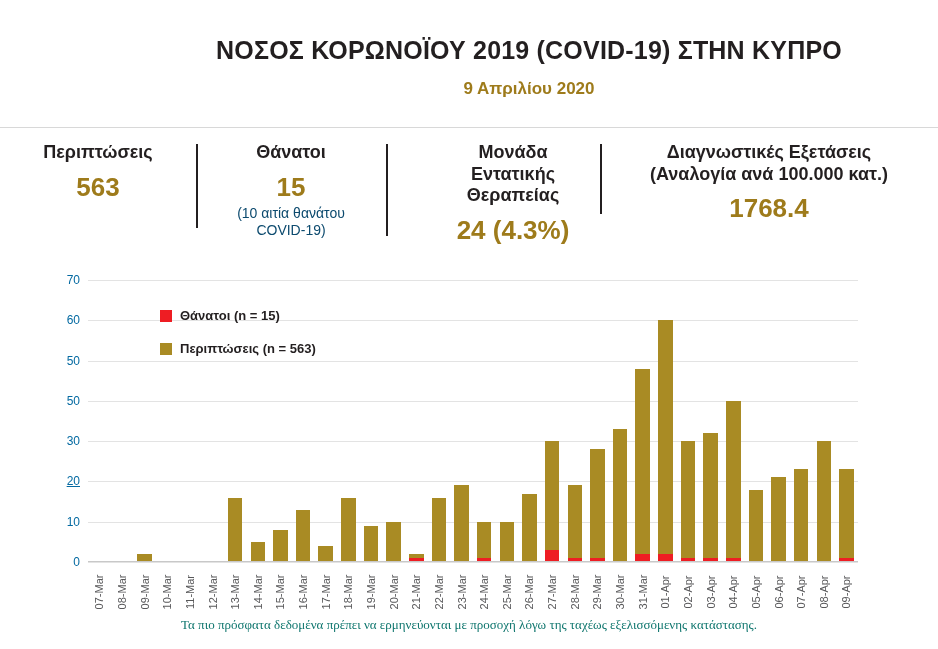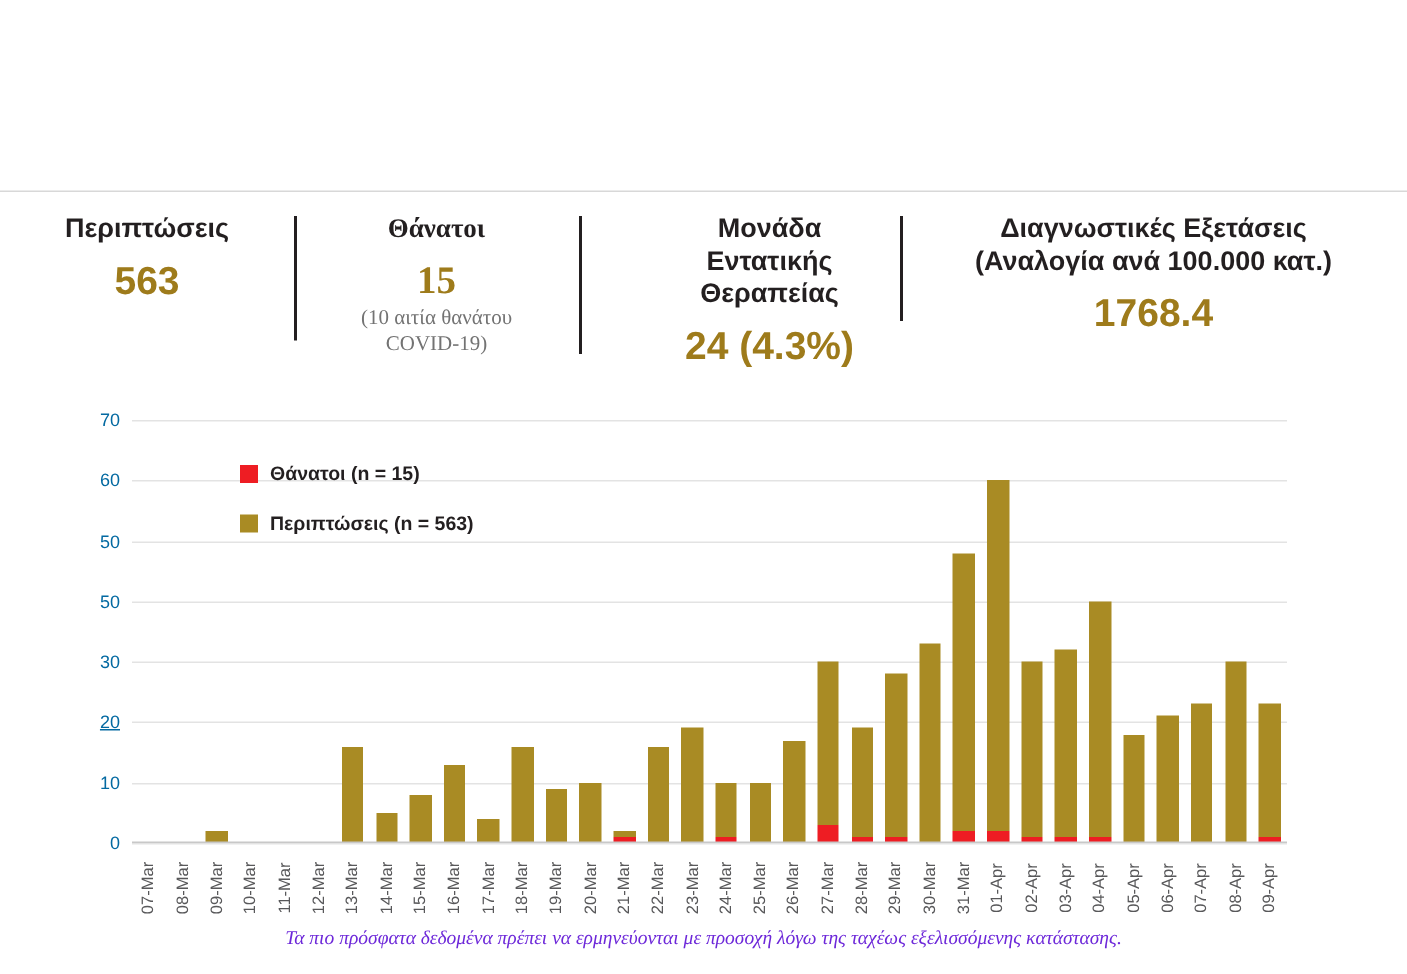--- a/index.html
+++ b/index.html
@@ -51,24 +51,24 @@
     content:"";
     position:absolute;left:0;top:2px;bottom:12px;width:2px;background:#231f20;
   }
   .stat-label{
     font-size:18px;font-weight:bold;color:#231f20;line-height:1.2;
   }
   .stat-value{
     margin-top:8px;font-size:26px;font-weight:bold;color:#9e7b1b;
   }
   .stat-note{
-    margin-top:2px;font-size:14px;color:#737373;line-height:1.25;
+    margin-top:2px;font-size:14px;color:#0c4a6e;line-height:1.25;
   }
   .stat.w1{flex:0 0 196px;}
-  .stat.w2{flex:0 0 190px;font-family:Liberation Serif, serif;}
+  .stat.w2{flex:0 0 190px;}
   .stat.w3{flex:0 0 214px;padding-left:48px;}
   .stat.w4{flex:1 1 auto;}
   
   .chart-area{
     position:relative;
     height:340px;
   }
   .plot{
     position:absolute;
     left:88px;top:18px;
@@ -135,28 +135,32 @@
   }
   .legend-swatch{
     width:12px;height:12px;margin-right:8px;display:inline-block;
   }
   .legend-text{
     font-size:13px;font-weight:bold;color:#231f20;
   }
   .footnote{
     position:absolute;left:0;right:0;bottom:16px;
     text-align:center;
-    font-size:13px;font-style:italic;color:#6d28d9;
+    font-size:13px;color:#0f766e;
     font-family:"Liberation Serif", serif;
   }
 </style>
 </head>
 <body>
 
 <div class="header">
+  <div class="title-wrap">
+    <div class="main-title">ΝΟΣΟΣ ΚΟΡΩΝΟΪΟΥ 2019 (COVID-19) ΣΤΗΝ ΚΥΠΡΟ</div>
+    <div class="sub-title">9 Απριλίου 2020</div>
+  </div>
 </div>
 
 <div class="stats">
   <div class="stat w1">
     <div class="stat-label">Περιπτώσεις</div>
     <div class="stat-value">563</div>
     <div class="stat-note"></div>
   </div>
   <div class="stat w2">
     <div class="stat-label">Θάνατοι</div>

